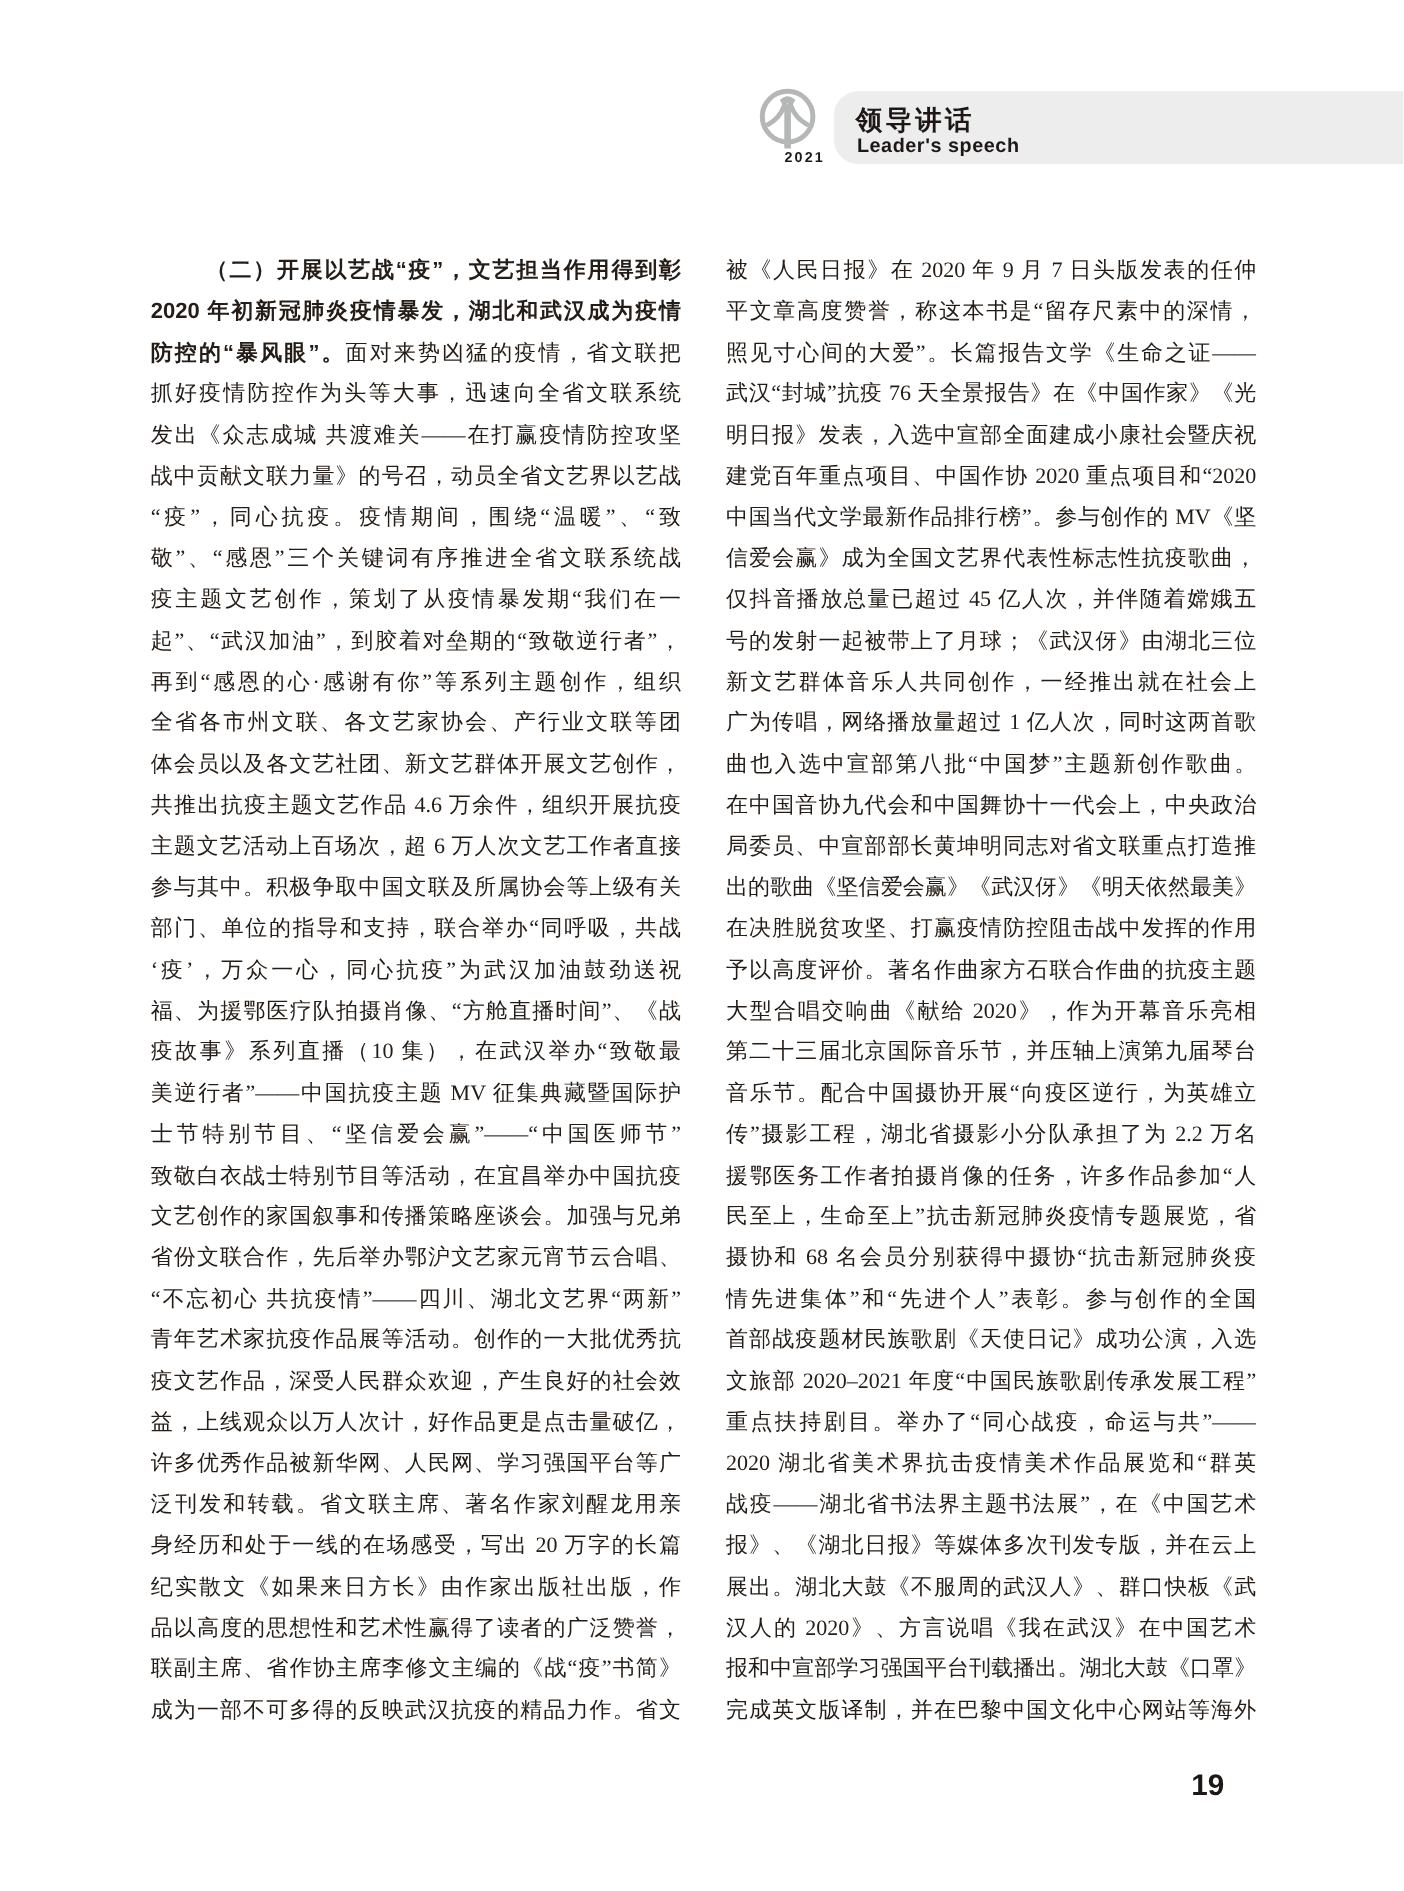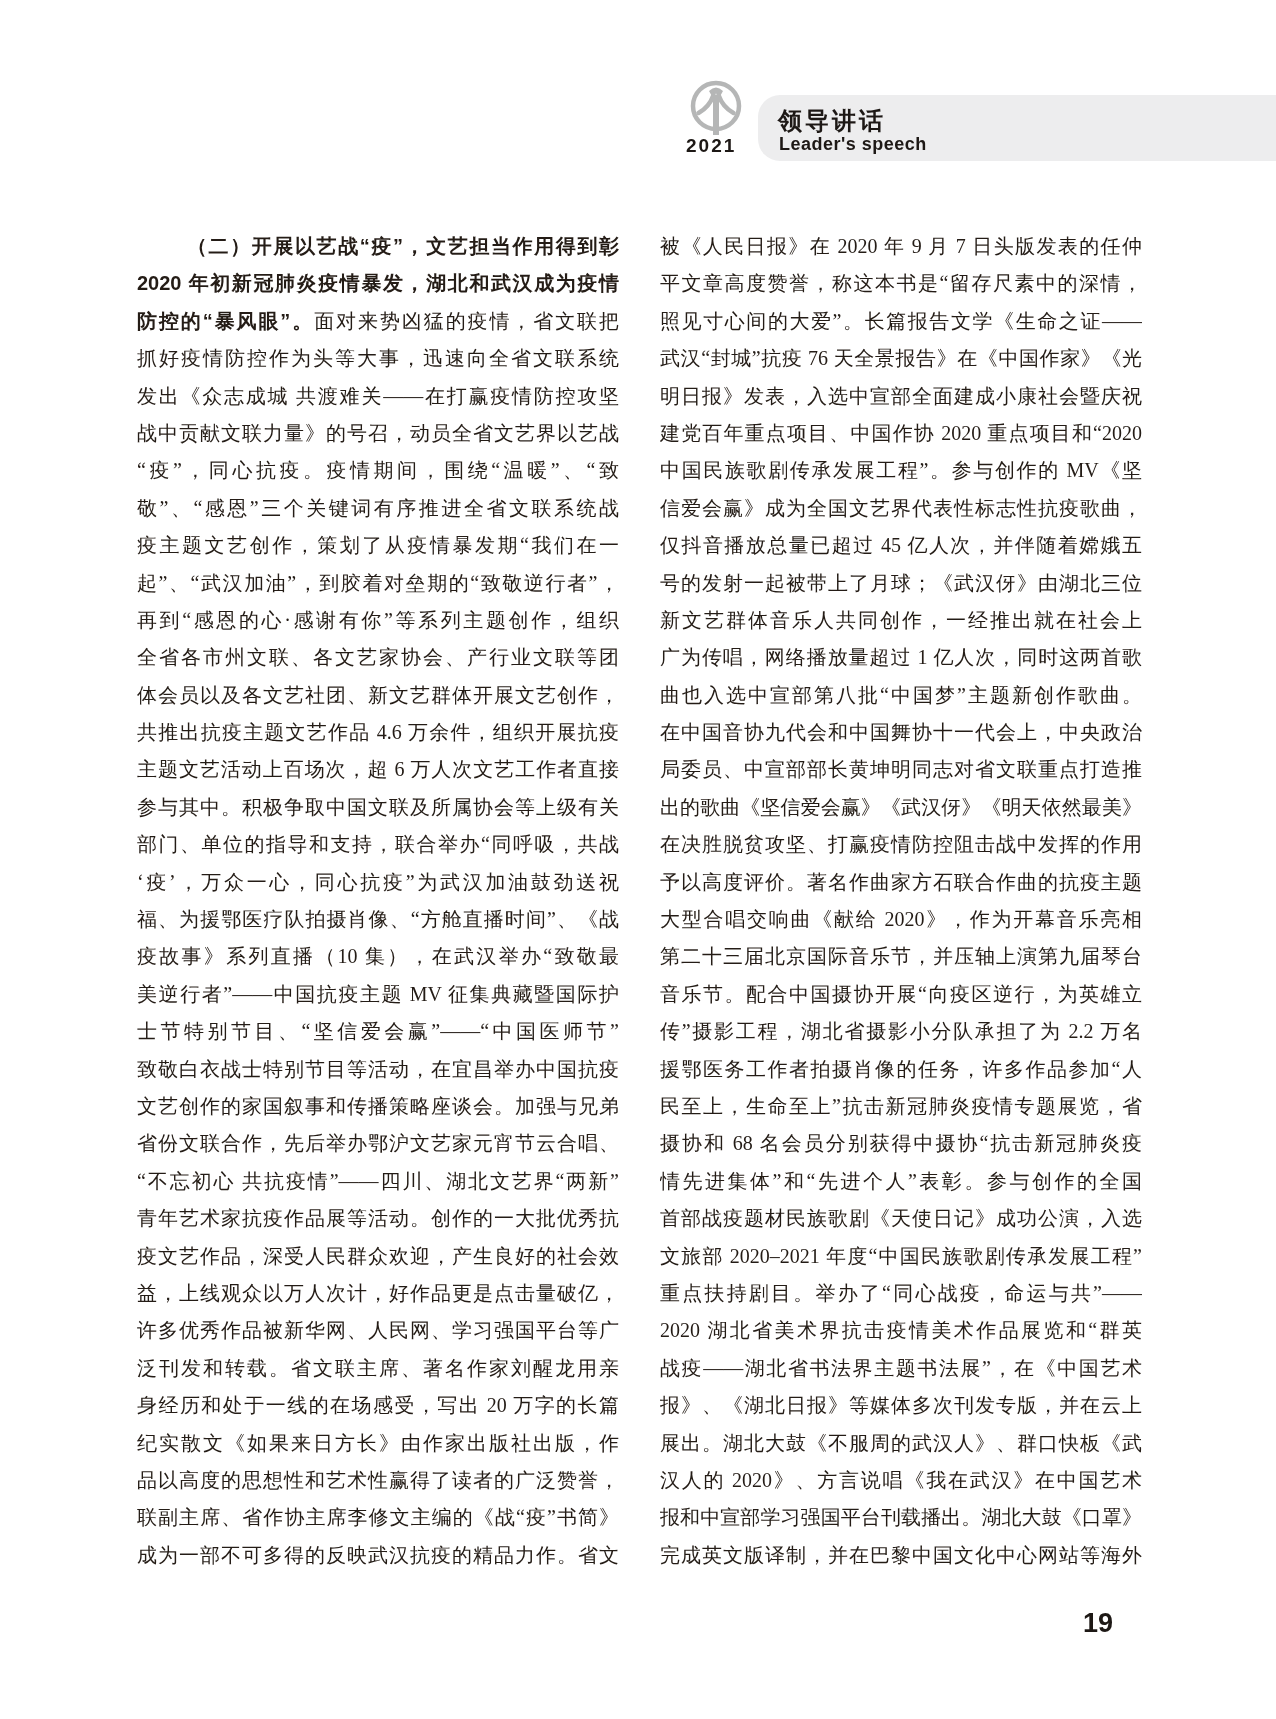--- a/index.html
+++ b/index.html
@@ -20,37 +20,36 @@
     top: 78px;
     width: 56px;
     height: 84px;
     text-align: center;
   }
   #logo-year {
     position: absolute;
     left: -4px;
     top: 57px;
     width: 64px;
-    text-align: left;
-    font-family: "Liberation Sans", "DejaVu Sans", sans-serif;
-    font-weight: 700;
-    font-size: 19px;
+    text-align: right;
+    font-family: "Liberation Sans", "DejaVu Sans", sans-serif;
+    font-weight: 700;
+    font-size: 13px;
     letter-spacing: 2px;
     color: #1d1815;
   }
   #section-box {
     position: absolute;
     left: 758px;
     top: 83px;
     width: 518px;
     height: 66px;
     background: #ededee;
     border-top-left-radius: 22px;
     border-bottom-left-radius: 22px;
-    margin-top: 12px;
   }
   #section-title-zh {
     position: absolute;
     left: 20px;
     top: 10px;
     font-family: "Liberation Sans", "DejaVu Sans", sans-serif;
     font-weight: 700;
     font-size: 24px;
     letter-spacing: 3px;
     color: #1d1815;
@@ -168,21 +167,21 @@
       <div class="text-line"><span class="seg">联副主席、省作协主席李修文主编的《战“疫”书简》</span></div>
       <div class="text-line"><span class="seg">成为一部不可多得的反映武汉抗疫的精品力作。省文</span></div>
     </div>
   <div id="col-right" class="article-col">
       <div class="text-line"><span class="seg">被《人民日报》在 2020 年 9 月 7 日头版发表的任仲</span></div>
       <div class="text-line"><span class="seg">平文章高度赞誉，称这本书是“留存尺素中的深情，</span></div>
       <div class="text-line"><span class="seg">照见寸心间的大爱”。长篇报告文学《生命之证——</span></div>
       <div class="text-line"><span class="seg">武汉“封城”抗疫 76 天全景报告》在《中国作家》《光</span></div>
       <div class="text-line"><span class="seg">明日报》发表，入选中宣部全面建成小康社会暨庆祝</span></div>
       <div class="text-line"><span class="seg">建党百年重点项目、中国作协 2020 重点项目和“2020</span></div>
-      <div class="text-line"><span class="seg">中国民族歌剧传承发展工程”。参与创作的 MV《坚</span></div>
+      <div class="text-line"><span class="seg">中国当代文学最新作品排行榜”。参与创作的 MV《坚</span></div>
       <div class="text-line"><span class="seg">信爱会赢》成为全国文艺界代表性标志性抗疫歌曲，</span></div>
       <div class="text-line"><span class="seg">仅抖音播放总量已超过 45 亿人次，并伴随着嫦娥五</span></div>
       <div class="text-line"><span class="seg">号的发射一起被带上了月球；《武汉伢》由湖北三位</span></div>
       <div class="text-line"><span class="seg">新文艺群体音乐人共同创作，一经推出就在社会上</span></div>
       <div class="text-line"><span class="seg">广为传唱，网络播放量超过 1 亿人次，同时这两首歌</span></div>
       <div class="text-line"><span class="seg">曲也入选中宣部第八批“中国梦”主题新创作歌曲。</span></div>
       <div class="text-line"><span class="seg">在中国音协九代会和中国舞协十一代会上，中央政治</span></div>
       <div class="text-line"><span class="seg">局委员、中宣部部长黄坤明同志对省文联重点打造推</span></div>
       <div class="text-line"><span class="seg">出的歌曲《坚信爱会赢》《武汉伢》《明天依然最美》</span></div>
       <div class="text-line"><span class="seg">在决胜脱贫攻坚、打赢疫情防控阻击战中发挥的作用</span></div>

